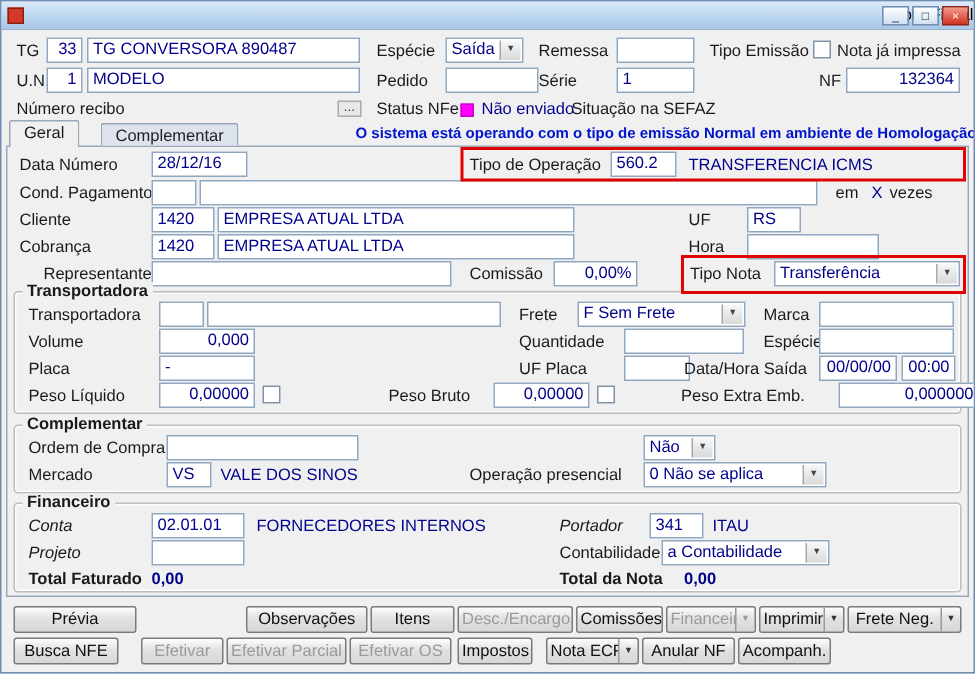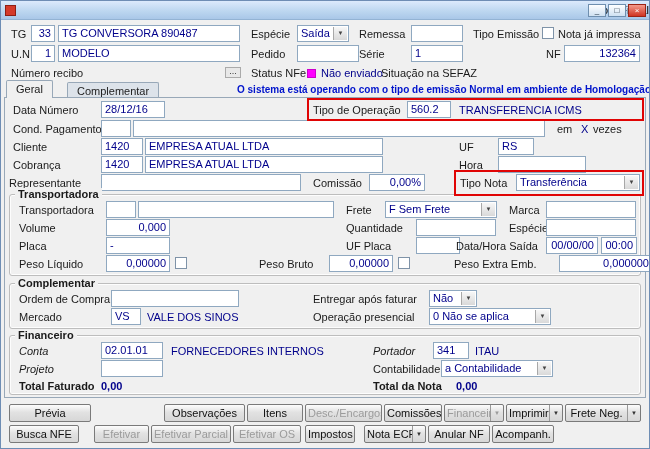--- a/index.html
+++ b/index.html
@@ -102,21 +102,21 @@
   <div class="fld" style="left:144px;top:137px;width:238px">EMPRESA ATUAL LTDA</div>
   <div class="lbl" style="left:458px;top:140px">UF</div>
   <div class="fld" style="left:497px;top:137px;width:36px">RS</div>
 
   <div class="lbl" style="left:12px;top:158px">Cobrança</div>
   <div class="fld" style="left:100px;top:155px;width:42px">1420</div>
   <div class="fld" style="left:144px;top:155px;width:238px">EMPRESA ATUAL LTDA</div>
   <div class="lbl" style="left:458px;top:158px">Hora</div>
   <div class="fld" style="left:497px;top:155px;width:88px"></div>
 
-  <div class="lbl" style="left:8px;top:176px">Representante</div>
+  <div class="lbl" style="left:28px;top:176px">Representante</div>
   <div class="fld" style="left:100px;top:173px;width:200px"></div>
   <div class="lbl" style="left:312px;top:176px">Comissão</div>
   <div class="fld ra" style="left:368px;top:173px;width:56px">0,00%</div>
   <div class="lbl" style="left:459px;top:176px">Tipo Nota</div>
   <div class="fld combo" style="left:515px;top:173px;width:124px">
     <span>Transferência</span>
     <span class="caret">▼</span>
   </div>
 
   <div class="hl" style="left:306px;top:97px;width:337px;height:23px"></div>
@@ -158,21 +158,20 @@
   <div class="fld ra" style="left:328px;top:254px;width:64px">0,00000</div>
   <div class="chk" style="left:397px;top:256px"></div>
   <div class="lbl" style="left:453px;top:257px">Peso Extra Emb.</div>
   <div class="fld ra" style="left:558px;top:254px;width:94px">0,000000</div>
 
   <div class="grp" style="left:8px;top:282px;width:632px;height:46px"></div>
   <div class="grp-t" style="left:14px;top:276px">Complementar</div>
 
   <div class="lbl" style="left:18px;top:292px">Ordem de Compra</div>
   <div class="fld" style="left:110px;top:289px;width:128px"></div>
-  <div class="lbl" style="left:312px;top:292px">Entregar após faturar</div>
   <div class="fld combo" style="left:428px;top:289px;width:48px">
     <span>Não</span>
     <span class="caret">▼</span>
   </div>
 
   <div class="lbl" style="left:18px;top:310px">Mercado</div>
   <div class="fld" style="left:110px;top:307px;width:30px">VS</div>
   <div class="val" style="left:146px;top:310px">VALE DOS SINOS</div>
   <div class="lbl" style="left:312px;top:310px">Operação presencial</div>
   <div class="fld combo" style="left:428px;top:307px;width:122px">

